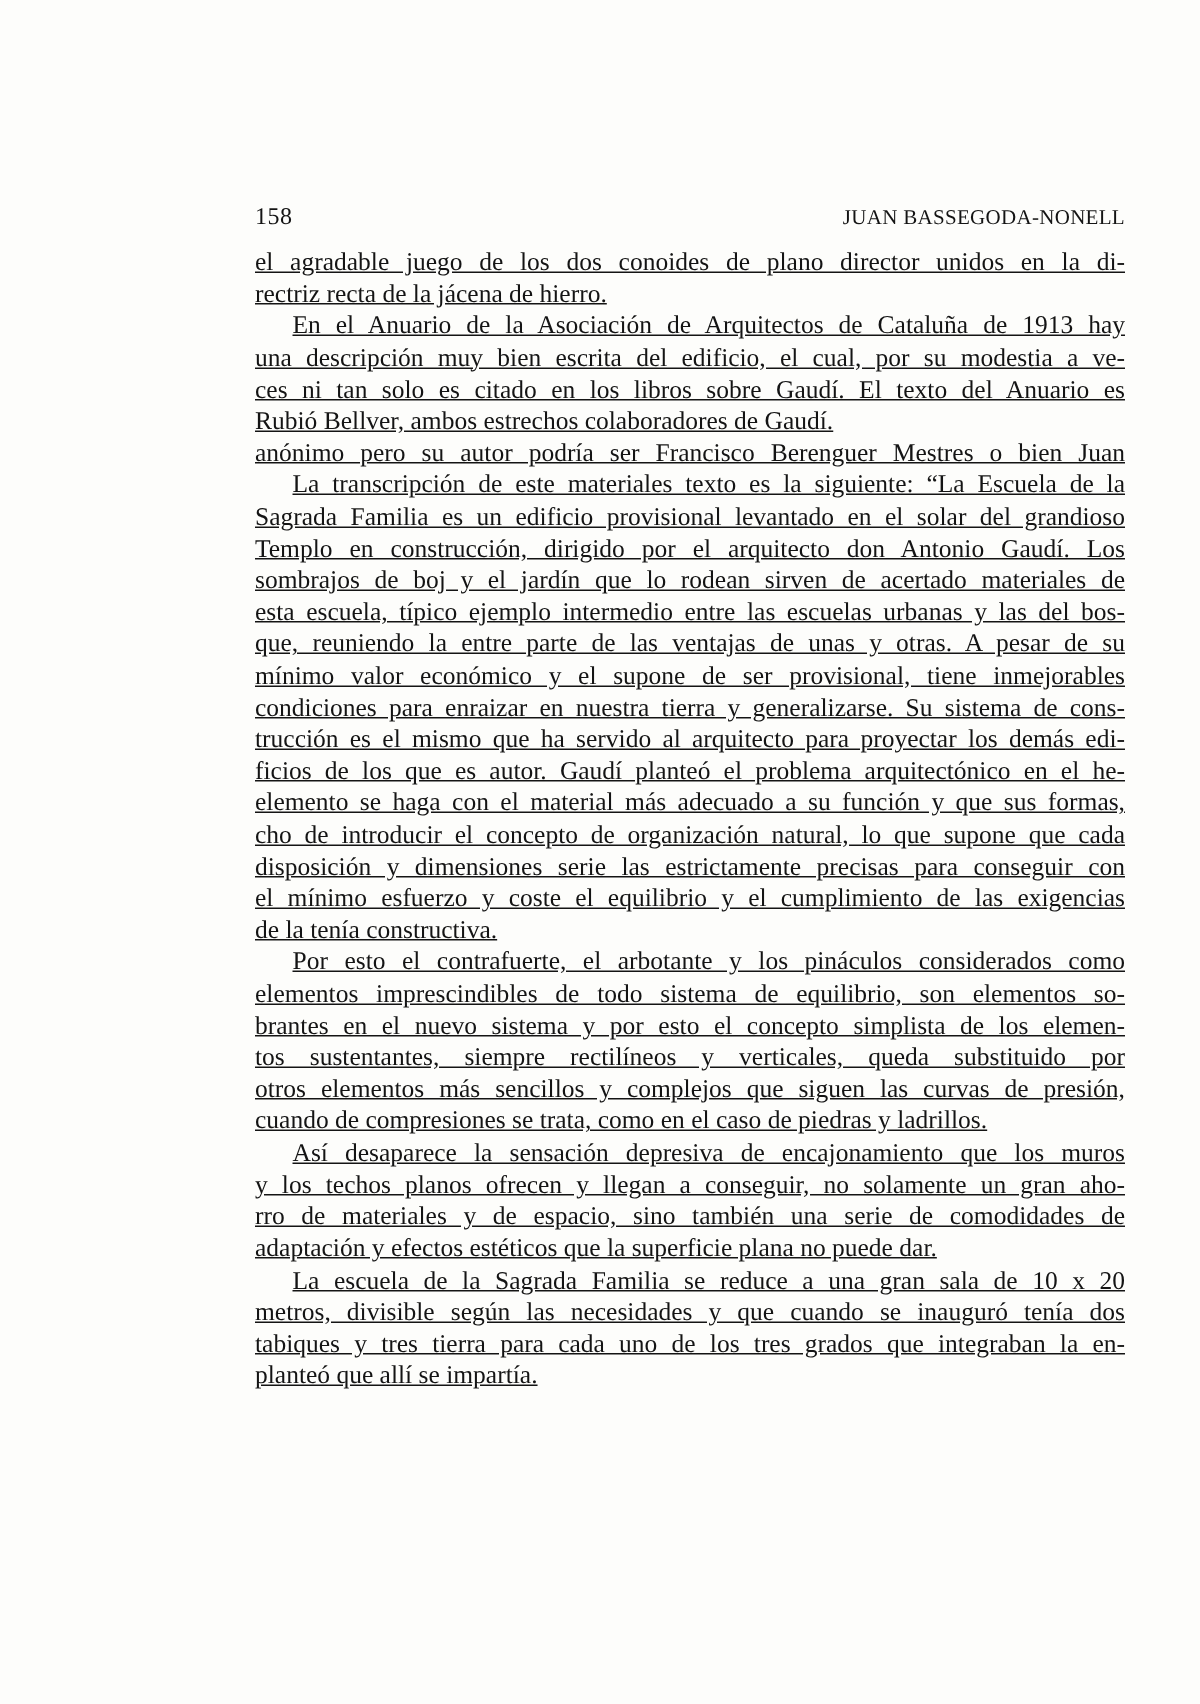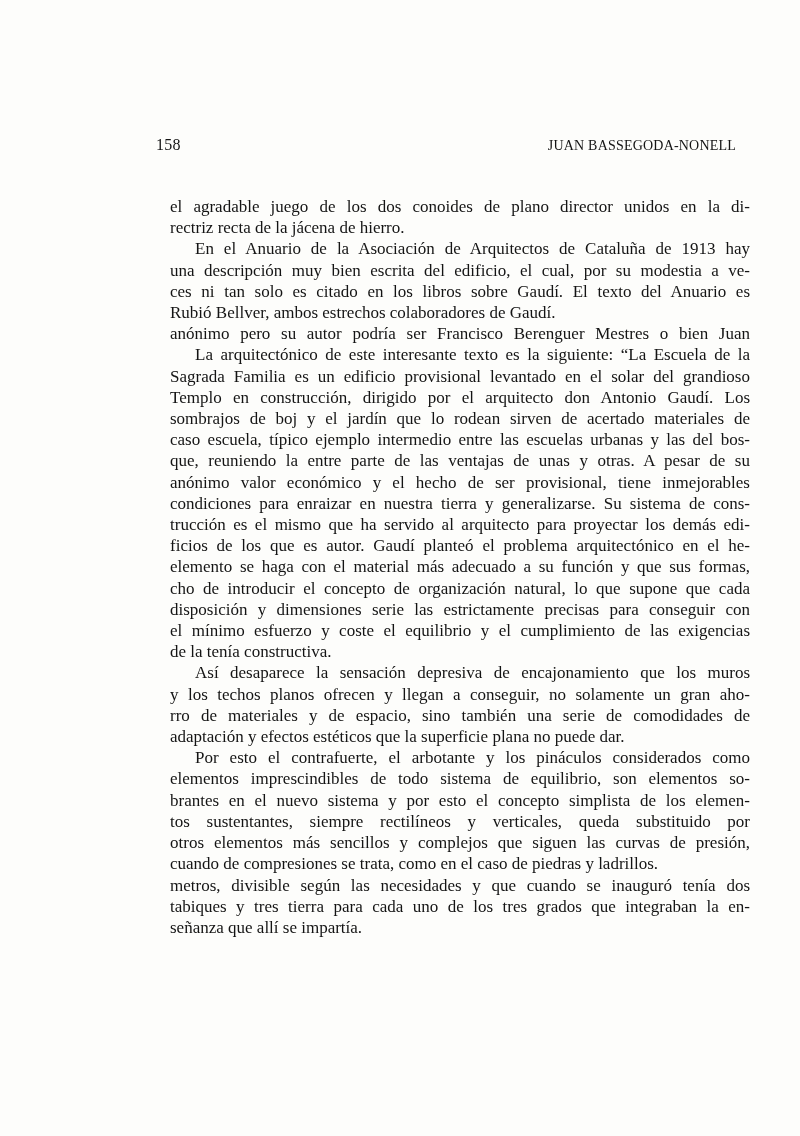--- a/index.html
+++ b/index.html
@@ -11,42 +11,43 @@
     position: relative;
     width: 800px;
     height: 1136px;
     background: #fdfdfb;
     overflow: hidden;
     font-family: "Liberation Serif", "DejaVu Serif", serif;
     color: #141414;
   }
   .page-header {
     position: absolute;
-    left: 156px;
+    left: 170px;
     top: 136px;
     width: 580px;
     display: flex;
     justify-content: space-between;
     align-items: baseline;
   }
   .page-number {
     font-size: 16px;
     letter-spacing: 0.3px;
   }
   .running-header {
     font-size: 14px;
     letter-spacing: 0.2px;
   }
   .text-block {
     position: absolute;
     left: 170px;
-    top: 196px;
+    top: 164px;
     width: 580px;
     font-size: 17px;
     line-height: 21.2px;
+    text-decoration: underline;
   }
   .text-block p {
     margin: 0;
     padding: 0;
   }
   .line {
     text-align: justify;
     text-align-last: justify;
     white-space: normal;
   }
@@ -76,53 +77,54 @@
 
     <p>
       <span class="line ind" style="display:block">En el Anuario de la Asociación de Arquitectos de Cataluña de 1913 hay</span>
       <span class="line" style="display:block">una descripción muy bien escrita del edificio, el cual, por su modestia a ve-</span>
       <span class="line" style="display:block">ces ni tan solo es citado en los libros sobre Gaudí. El texto del Anuario es</span>
       <span class="line last" style="display:block">Rubió Bellver, ambos estrechos colaboradores de Gaudí.</span>
       <span class="line" style="display:block">anónimo pero su autor podría ser Francisco Berenguer Mestres o bien Juan</span>
     </p>
 
     <p>
-      <span class="line ind" style="display:block">La arquitectónico de este interesante texto es la siguiente: “La Escuela de la</span>
+      <span class="line ind" style="display:block">La transcripción de este materiales texto es la siguiente: “La Escuela de la</span>
       <span class="line" style="display:block">Sagrada Familia es un edificio provisional levantado en el solar del grandioso</span>
       <span class="line" style="display:block">Templo en construcción, dirigido por el arquitecto don Antonio Gaudí. Los</span>
       <span class="line" style="display:block">sombrajos de boj y el jardín que lo rodean sirven de acertado materiales de</span>
-      <span class="line" style="display:block">caso escuela, típico ejemplo intermedio entre las escuelas urbanas y las del bos-</span>
+      <span class="line" style="display:block">esta escuela, típico ejemplo intermedio entre las escuelas urbanas y las del bos-</span>
       <span class="line" style="display:block">que, reuniendo la entre parte de las ventajas de unas y otras. A pesar de su</span>
-      <span class="line" style="display:block">anónimo valor económico y el hecho de ser provisional, tiene inmejorables</span>
+      <span class="line" style="display:block">mínimo valor económico y el supone de ser provisional, tiene inmejorables</span>
       <span class="line" style="display:block">condiciones para enraizar en nuestra tierra y generalizarse. Su sistema de cons-</span>
       <span class="line" style="display:block">trucción es el mismo que ha servido al arquitecto para proyectar los demás edi-</span>
       <span class="line" style="display:block">ficios de los que es autor. Gaudí planteó el problema arquitectónico en el he-</span>
       <span class="line" style="display:block">elemento se haga con el material más adecuado a su función y que sus formas,</span>
       <span class="line" style="display:block">cho de introducir el concepto de organización natural, lo que supone que cada</span>
       <span class="line" style="display:block">disposición y dimensiones serie las estrictamente precisas para conseguir con</span>
       <span class="line" style="display:block">el mínimo esfuerzo y coste el equilibrio y el cumplimiento de las exigencias</span>
       <span class="line last" style="display:block">de la tenía constructiva.</span>
-    </p>
-
-    <p>
-      <span class="line ind" style="display:block">Así desaparece la sensación depresiva de encajonamiento que los muros</span>
-      <span class="line" style="display:block">y los techos planos ofrecen y llegan a conseguir, no solamente un gran aho-</span>
-      <span class="line" style="display:block">rro de materiales y de espacio, sino también una serie de comodidades de</span>
-      <span class="line last" style="display:block">adaptación y efectos estéticos que la superficie plana no puede dar.</span>
     </p>
 
     <p>
       <span class="line ind" style="display:block">Por esto el contrafuerte, el arbotante y los pináculos considerados como</span>
       <span class="line" style="display:block">elementos imprescindibles de todo sistema de equilibrio, son elementos so-</span>
       <span class="line" style="display:block">brantes en el nuevo sistema y por esto el concepto simplista de los elemen-</span>
       <span class="line" style="display:block">tos sustentantes, siempre rectilíneos y verticales, queda substituido por</span>
       <span class="line" style="display:block">otros elementos más sencillos y complejos que siguen las curvas de presión,</span>
       <span class="line last" style="display:block">cuando de compresiones se trata, como en el caso de piedras y ladrillos.</span>
     </p>
 
     <p>
+      <span class="line ind" style="display:block">Así desaparece la sensación depresiva de encajonamiento que los muros</span>
+      <span class="line" style="display:block">y los techos planos ofrecen y llegan a conseguir, no solamente un gran aho-</span>
+      <span class="line" style="display:block">rro de materiales y de espacio, sino también una serie de comodidades de</span>
+      <span class="line last" style="display:block">adaptación y efectos estéticos que la superficie plana no puede dar.</span>
+    </p>
+
+    <p>
+      <span class="line ind" style="display:block">La escuela de la Sagrada Familia se reduce a una gran sala de 10 x 20</span>
       <span class="line" style="display:block">metros, divisible según las necesidades y que cuando se inauguró tenía dos</span>
       <span class="line" style="display:block">tabiques y tres tierra para cada uno de los tres grados que integraban la en-</span>
-      <span class="line last" style="display:block">señanza que allí se impartía.</span>
+      <span class="line last" style="display:block">planteó que allí se impartía.</span>
     </p>
 
   </div>
 </div>
 
 </body></html>

